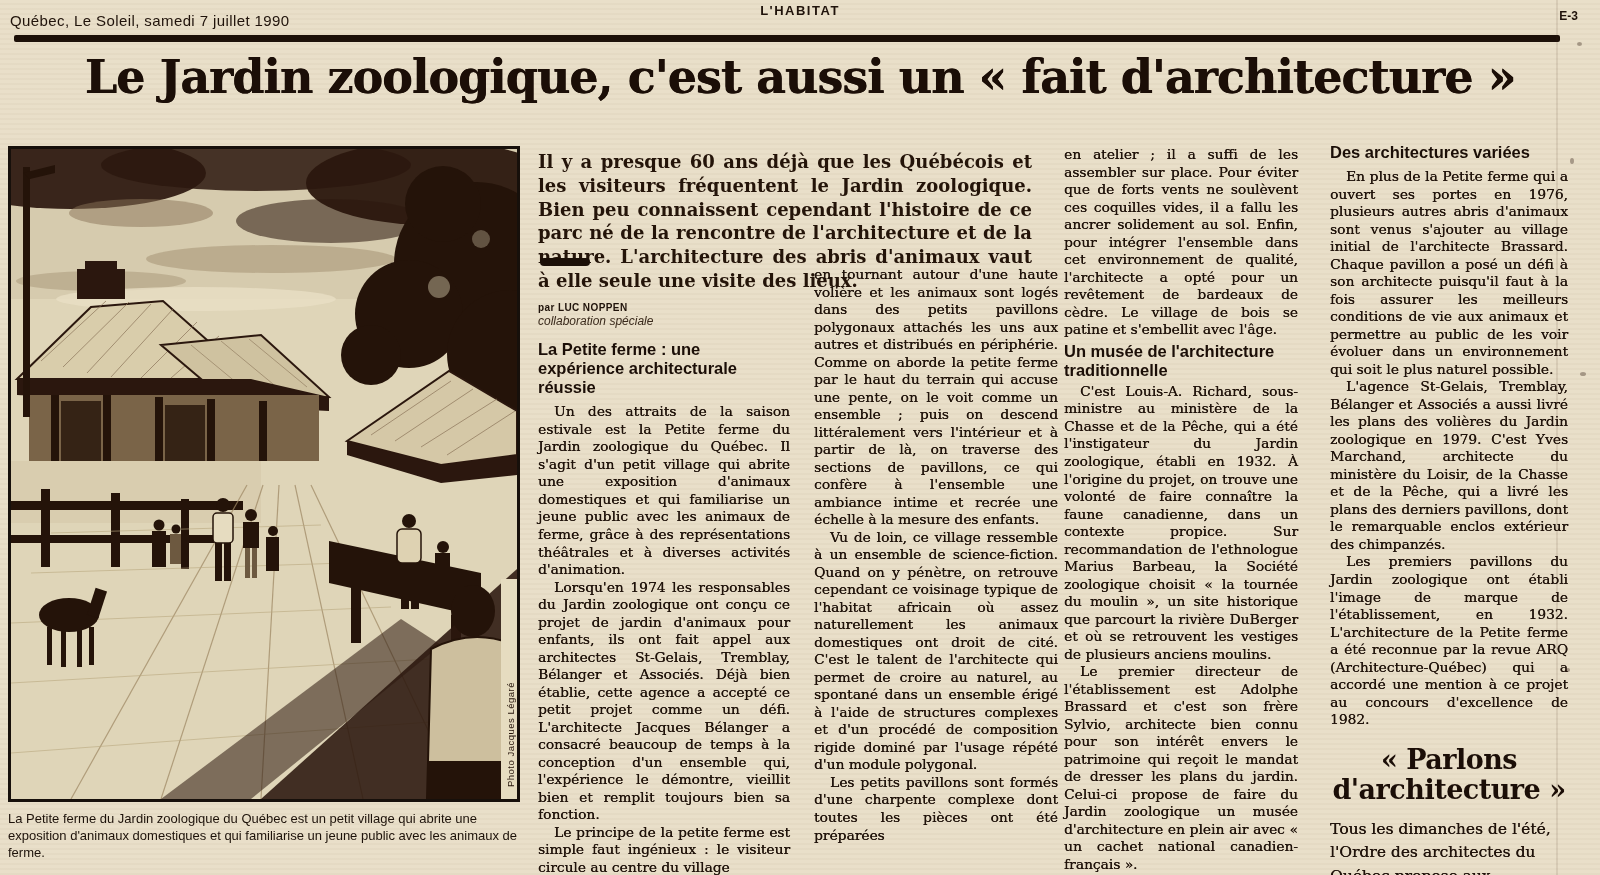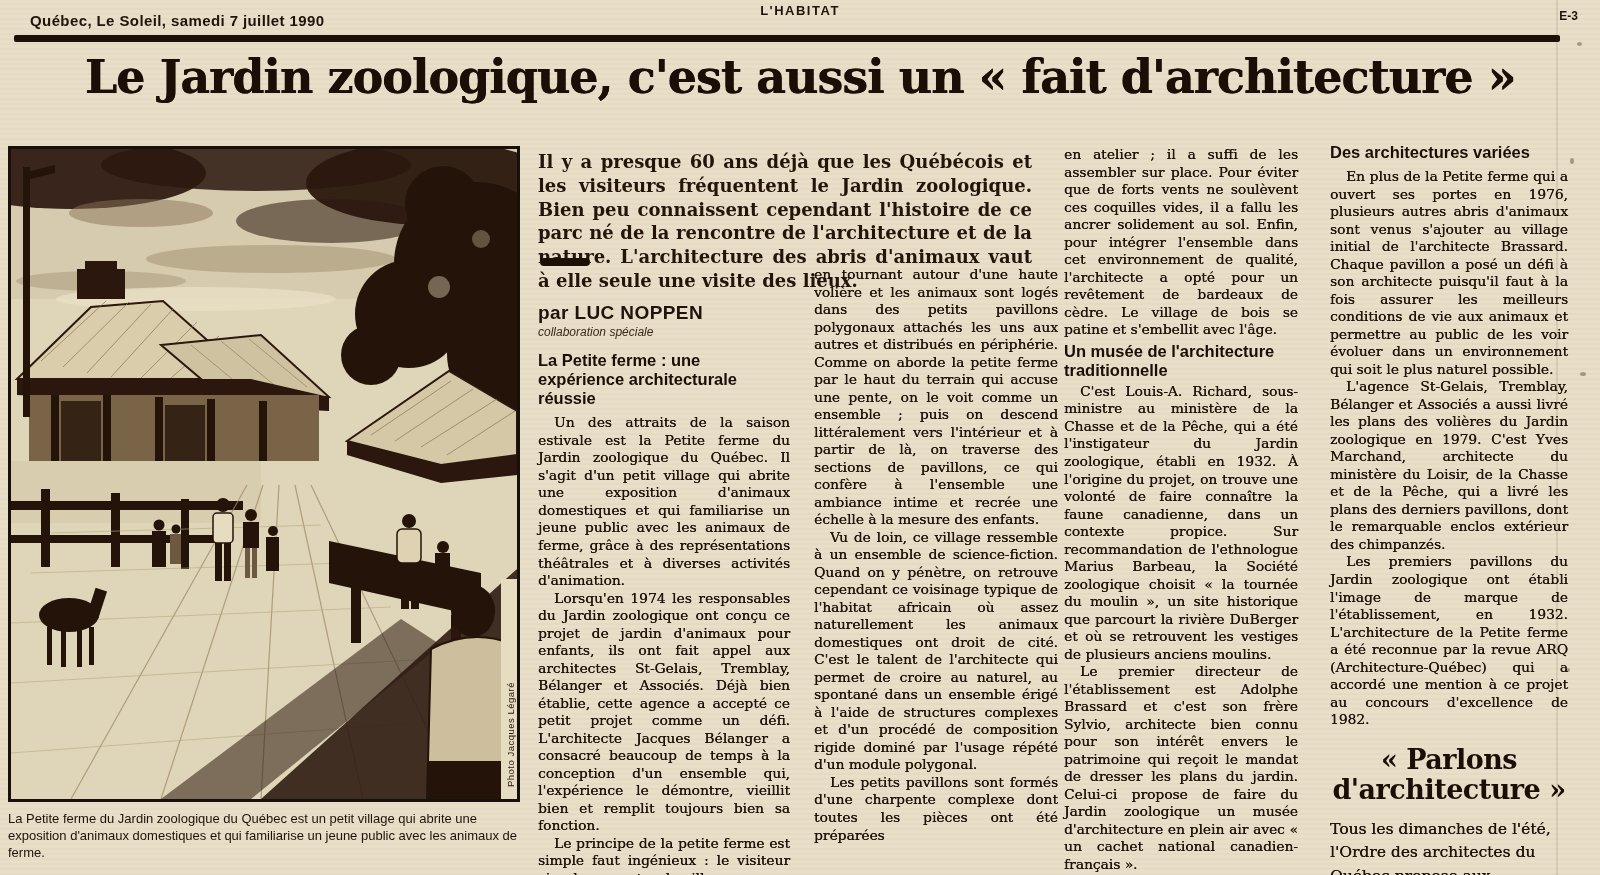--- a/index.html
+++ b/index.html
@@ -4,22 +4,22 @@
 <style>
   html,body{margin:0;padding:0;}
   #page{
     position:relative; width:1600px; height:875px; overflow:hidden;
     background:#e9dfc9;
     background-image:repeating-linear-gradient(0deg, rgba(120,95,60,.04) 0 2px, rgba(0,0,0,0) 2px 5px);
     color:#20130b;
     font-family:"DejaVu Serif", serif;
   }
   
-  .mast-left{position:absolute; left:30px; top:12px;
-    font-family:"Liberation Sans", sans-serif; font-weight:bold; font-size:15px; letter-spacing:.4px;}
+  .mast-left{position:absolute; left:10px; top:12px;
+    font-family:"Liberation Sans", sans-serif; font-weight:normal; font-size:15px; letter-spacing:.4px;}
   .mast-center{position:absolute; left:0; right:0; top:3px; text-align:center;
     font-family:"Liberation Sans", sans-serif; font-weight:bold; font-size:13px; letter-spacing:1.5px;}
   .mast-page{position:absolute; right:22px; top:9px;
     font-family:"Liberation Sans", sans-serif; font-weight:bold; font-size:12px;}
   .mast-rule{position:absolute; left:14px; right:40px; top:35px; height:7px; background:#1c1008; border-radius:2px;}
   
   .headline{position:absolute; left:0; width:1600px; top:50px; margin:0; text-align:center;
     font-family:"DejaVu Serif", serif; font-weight:bold; font-size:46px; letter-spacing:-1px;
     white-space:nowrap; color:#1b0e07; text-shadow:.4px .4px 0 #1b0e07;}
   
@@ -36,21 +36,21 @@
     font-weight:bold; font-size:18px; line-height:1.32; text-align:justify; color:#241409;}
   .col{position:absolute; text-align:justify;}
   .col p{margin:0; font-size:13.8px; line-height:1.27; text-indent:16px;
     text-shadow:.25px .25px 0 currentColor;}
   .col p.cont{text-indent:0;}
   .col1{left:538px; top:256px; width:252px;}
   .col2{left:814px; top:266px; width:244px;}
   .col3{left:1064px; top:146px; width:234px;}
   .col4{left:1330px; top:143px; width:238px;}
   .divider{width:50px; height:8px; background:#1b0f07; border-radius:4px; margin:2px 0 12px 2px;}
-  .byline{font-family:"Liberation Sans", sans-serif; font-weight:bold; font-size:19px;
+  .byline{font-family:"Liberation Sans", sans-serif; font-weight:bold; font-size:10px;
     letter-spacing:.4px; text-align:left;margin-top:36px;}
   .byline-role{font-family:"Liberation Sans", sans-serif; font-style:italic; font-size:12px;
     margin:1px 0 12px; text-align:left; color:#3a2a1c;}
   .subhead{font-family:"Liberation Sans", sans-serif; font-weight:bold; font-size:16.5px;
     line-height:1.16; margin:0 0 6px; text-align:left; color:#1b0e07;}
   .col3 .subhead{margin:3px 0 3px;}
   .feature-head{font-family:"DejaVu Serif", serif; font-weight:bold; font-size:27px; line-height:1.14;
     margin:16px 0 12px; text-align:center; letter-spacing:-.5px; color:#1b0e07;}
   .feature-text{font-size:15.5px !important; line-height:1.5 !important; text-align:left;
     text-indent:0 !important;}

